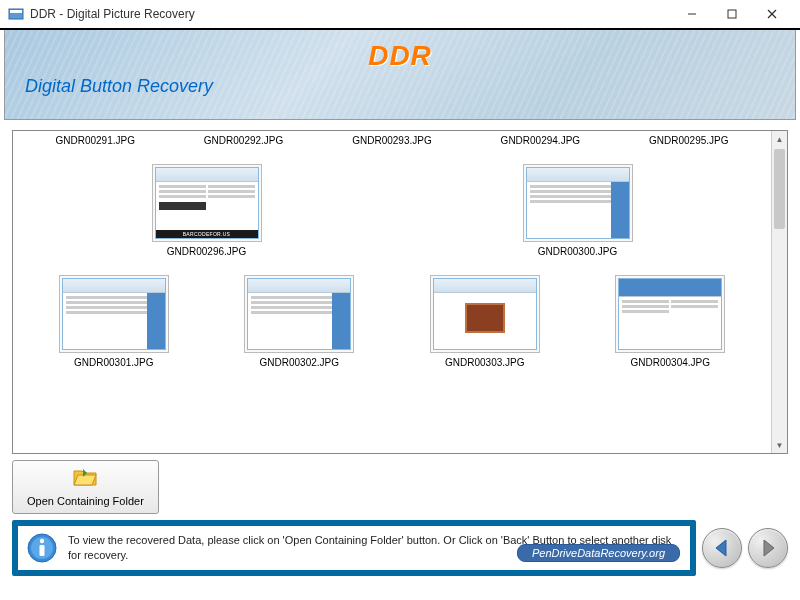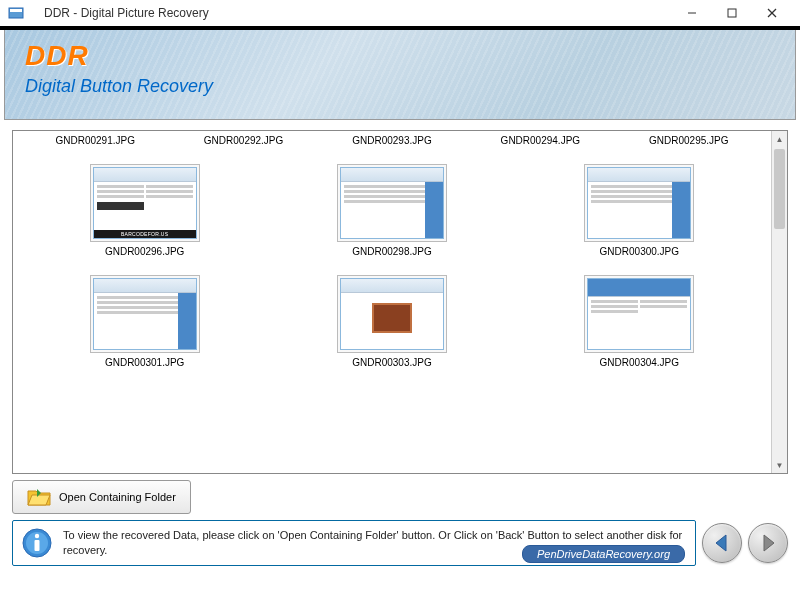--- a/index.html
+++ b/index.html
@@ -1,28 +1,28 @@
 <!DOCTYPE html>
 <html><head>
 <meta charset="utf-8">
 <style>
 * { box-sizing: border-box; margin: 0; padding: 0; }
 body { font-family: "Segoe UI", Tahoma, sans-serif; font-size: 11px; background: #fff; width: 800px; height: 600px; overflow: hidden; }
 
 
-.titlebar { height: 30px; background: #fff; border-bottom: 4px solid #000000; display: flex; align-items: center; padding: 0 8px; gap: 14px; }
+.titlebar { height: 30px; background: #fff; border-bottom: 2px solid #000000; display: flex; align-items: center; padding: 0 8px; }
 .titlebar .app-icon { width: 16px; height: 16px; margin-right: 6px; }
 .titlebar .title { font-size: 12px; color: #333; flex: 1; }
 .titlebar .win-btns { display: flex; gap: 0; }
 .win-btn { width: 40px; height: 28px; display: flex; align-items: center; justify-content: center; color: #333; }
 
 
 .header { height: 90px; background: linear-gradient(135deg, #a8c8e0 0%, #d0e0ec 40%, #b8d0e0 70%, #c8d8e4 100%); border: 1px solid #999; border-top: none; margin: 0 4px; padding: 10px 20px; position: relative; overflow: hidden; }
 .header::before { content: ""; position: absolute; inset: 0; background: repeating-linear-gradient(115deg, rgba(255,255,255,0.15) 0px, rgba(255,255,255,0.15) 2px, transparent 2px, transparent 6px); }
-.header .logo { font-size: 28px; font-weight: bold; font-style: italic; color: #ff7a00; letter-spacing: 1px; text-shadow: 1px 1px 0 #fff; font-family: Arial, sans-serif; position: relative; }
+.header .logo { font-size: 28px; font-weight: bold; font-style: italic; color: #ff7a00; letter-spacing: 1px; text-shadow: 1px 1px 0 #fff; font-family: Arial, sans-serif; position: relative; text-align: center; }
 .header .subtitle { font-size: 18px; color: #0068c8; font-style: italic; margin-top: 4px; position: relative; }
 
 
 .content { margin: 10px 12px 4px 12px; height: 384px; display: flex; flex-direction: column; }
 .file-pane { flex: 1; border: 1px solid #888; background: #fff; position: relative; overflow: hidden; display: flex; }
 .file-grid { flex: 1; padding: 4px 8px; overflow-y: auto; }
 .scrollbar-track { width: 16px; background: #f0f0f0; border-left: 1px solid #ccc; position: relative; }
 .scrollbar-thumb { position: absolute; top: 18px; left: 2px; right: 2px; height: 80px; background: #c8c8c8; border-radius: 2px; }
 .scrollbar-arrow { position: absolute; left: 0; right: 0; height: 16px; display: flex; align-items: center; justify-content: center; font-size: 8px; color: #666; }
 .scrollbar-arrow.up { top: 0; }
@@ -39,29 +39,29 @@
 .thumb-inner .tb-top { height: 14px; background: linear-gradient(#e8f0f8, #d0e0ee); border-bottom: 1px solid #b8c8d8; }
 .thumb-inner .tb-body { padding: 3px; display: flex; gap: 2px; }
 .thumb-inner .tb-col { flex: 1; }
 .thumb-inner .tb-line { height: 3px; background: #ccc; margin-bottom: 2px; }
 .thumb-inner .tb-bar { height: 8px; background: #333; margin-top: 4px; }
 .thumb-inner .tb-footer { position: absolute; bottom: 0; left: 0; right: 0; height: 8px; background: #1a1a1a; color: #fff; font-size: 5px; text-align: center; line-height: 8px; letter-spacing: 0.3px; }
 .thumb-blue-strip { position: absolute; top: 14px; right: 0; width: 18px; bottom: 0; background: #4a88c8; }
 
 
 .open-folder-row { margin-top: 6px; }
-.open-folder-btn { display: inline-flex; align-items: center; gap: 8px; padding: 6px 14px; background: linear-gradient(#fdfdfd, #e8e8e8); border: 1px solid #999; border-radius: 3px; font-size: 11px; cursor: pointer; }
+.open-folder-btn { display: inline-flex; align-items: center; gap: 8px; padding: 6px 14px; background: linear-gradient(#fdfdfd, #e8e8e8); border: 1px solid #999; border-radius: 3px; font-size: 11px; cursor: pointer; flex-direction: column; }
 .folder-icon { width: 24px; height: 20px; }
 
 
 .footer { margin: 6px 12px 10px 12px; display: flex; align-items: center; gap: 6px; }
-.info-box { flex: 1; border: 1px solid #0369a1; border-radius: 2px; padding: 6px 8px; display: flex; align-items: center; gap: 10px; background: #fff; position: relative; }
+.info-box { flex: 1; border: 6px solid #0369a1; border-radius: 2px; padding: 6px 8px; display: flex; align-items: center; gap: 10px; background: #fff; position: relative; }
 .info-icon { width: 32px; height: 32px; flex-shrink: 0; }
 .info-text { font-size: 11px; color: #222; line-height: 1.35; }
-.watermark { position: absolute; bottom: 2px; right: 10px; background: #3a6aa8; color: #fff; font-size: 11px; font-style: italic; padding: 2px 14px; border-radius: 8px; border: 1px solid #2a5a98; }
+.watermark { position: absolute; bottom: 8px; right: 10px; background: #3a6aa8; color: #fff; font-size: 11px; font-style: italic; padding: 2px 14px; border-radius: 8px; border: 1px solid #2a5a98; }
 .nav-btn { width: 40px; height: 40px; border-radius: 50%; background: radial-gradient(circle at 30% 30%, #f0f0f0, #b8b8b8); border: 1px solid #888; display: flex; align-items: center; justify-content: center; box-shadow: inset 0 1px 2px rgba(255,255,255,0.6), 0 1px 2px rgba(0,0,0,0.2); }
 .nav-btn .arrow { width: 24px; height: 24px; }
 </style>
 </head>
 <body>
 
 <div class="titlebar">
   <span class="app-icon">
     <svg viewBox="0 0 16 16">
         <rect x="1" y="3" width="14" height="10" fill="#5a9bd4" stroke="#2a6ab4"></rect>
@@ -152,58 +152,58 @@
                 <div class="tb-body">
                   <div class="tb-col">
                     <div class="tb-line"></div>
                     <div class="tb-line"></div>
                     <div class="tb-line"></div>
                     <div class="tb-line"></div>
                   </div>
                 </div>
               </div>
             </div>
-          <div class="filename">GNDR00298.JPG</div>
-        </div>
+          <div class="filename">GNDR00300.JPG</div>
+        </div>
+      </div>
+
+      <div class="row" style="margin-top:18px;">
         <div class="file-item">
           <div class="thumb">
               <div class="thumb-inner">
                 <div class="tb-top"></div>
                 <div class="thumb-blue-strip"></div>
                 <div class="tb-body">
                   <div class="tb-col">
                     <div class="tb-line"></div>
                     <div class="tb-line"></div>
                     <div class="tb-line"></div>
                     <div class="tb-line"></div>
                   </div>
                 </div>
               </div>
             </div>
-          <div class="filename">GNDR00300.JPG</div>
-        </div>
-      </div>
-
-      <div class="row" style="margin-top:18px;">
+          <div class="filename">GNDR00301.JPG</div>
+        </div>
         <div class="file-item">
           <div class="thumb">
               <div class="thumb-inner">
                 <div class="tb-top"></div>
                 <div class="thumb-blue-strip"></div>
                 <div class="tb-body">
                   <div class="tb-col">
                     <div class="tb-line"></div>
                     <div class="tb-line"></div>
                     <div class="tb-line"></div>
                     <div class="tb-line"></div>
                   </div>
                 </div>
               </div>
             </div>
-          <div class="filename">GNDR00301.JPG</div>
+          <div class="filename">GNDR00302.JPG</div>
         </div>
         <div class="file-item">
           <div class="thumb">
               <div class="thumb-inner">
                 <div class="tb-top"></div>
                 <div class="tb-body" style="justify-content:center;align-items:center;height:50px;">
                   <div style="width:40px;height:30px;background:#8a4020;border:2px solid #c07040;"></div>
                 </div>
               </div>
             </div>

